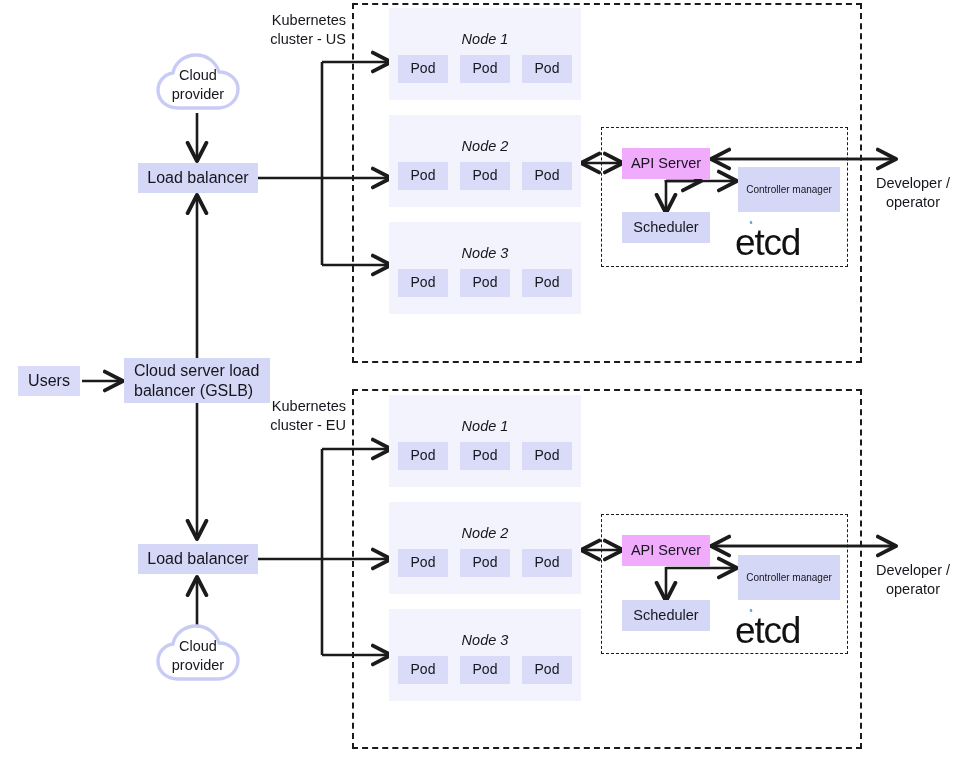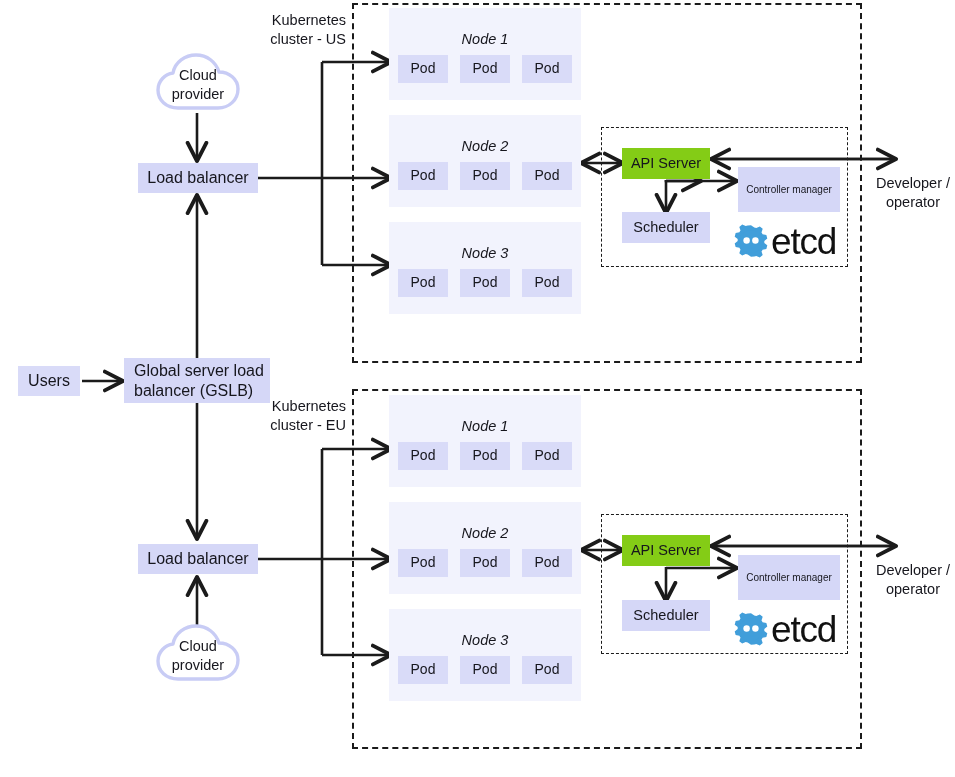--- a/index.html
+++ b/index.html
@@ -37,21 +37,21 @@
     color: #16161d;
     font-size: 16px;
     line-height: 1.25;
     background: #d9dbf8;
     padding: 3px 6px;
   }
   .box.users      { background: #d9dbf8; }
   .box.gslb       { background: #d5d7f7; justify-content: flex-start; text-align: left; padding-left: 10px; }
   .box.lb         { background: #d5d7f7; }
   .box.pod        { background: #d9dbf8; font-size: 14px; }
-  .box.apisrv     { background: #84cc16; font-size: 14.5px; }
+  .box.apisrv     { background: #f0abfc; font-size: 14.5px; }
   .box.sched      { background: #d5d7f7; font-size: 14.5px; }
   .box.ctrl       { background: #d5d7f7; font-size: 10px; line-height: 1.3; }
 
   
   .node-panel {
     position: absolute;
     box-sizing: border-box;
     background: #f2f3fd;
     font-style: italic;
   }
@@ -97,21 +97,21 @@
     font-size: 14.5px;
     line-height: 1.3;
     color: #16161d;
     white-space: pre-line;
   }
 
   
   .etcd {
     position: absolute;
     display: flex;
-    align-items: center;
+    flex-direction: column;
   }
   .etcd-word {
     font-family: "Liberation Sans", sans-serif;
     font-size: 37px;
     font-weight: 400;
     letter-spacing: -1.2px;
     color: #111111;
     line-height: 1;
     margin-left: 2px;
   }
@@ -186,21 +186,21 @@
   <div class="label right-align" style="left:228px; top:397px; width:118px;">Kubernetes
 cluster - EU</div>
 
   <div class="label" style="left:868px; top:174px; width:90px; text-align:center;">Developer /
 operator</div>
   <div class="label" style="left:868px; top:561px; width:90px; text-align:center;">Developer /
 operator</div>
 
   <div class="box users" style="left:18px; top:366px; width:62px; height:30px;">Users</div>
 
-  <div class="box gslb" style="left:124px; top:358px; width:146px; height:45px;">Global server load balancer (GSLB)</div>
+  <div class="box gslb" style="left:124px; top:358px; width:146px; height:45px;">Cloud server load balancer (GSLB)</div>
 
   <div class="cloud" style="left:150px; top:50px; width:96px; height:64px;">
     <svg width="96" height="64" viewBox="0 0 96 64" xmlns="http://www.w3.org/2000/svg">
       <path d="M28,58 C16,58 8,50 8,40 C8,31 15,24 23,23 C25,12 35,5 46,5
                C57,5 66,12 69,22 C79,22 88,29 88,39 C88,50 79,58 68,58 Z" fill="#ffffff" stroke="#c8ccf5" stroke-width="3.4" stroke-linejoin="round"></path>
     </svg>
     <div class="cloud-text" style="top:16px;">Cloud
 provider</div>
   </div>
 

